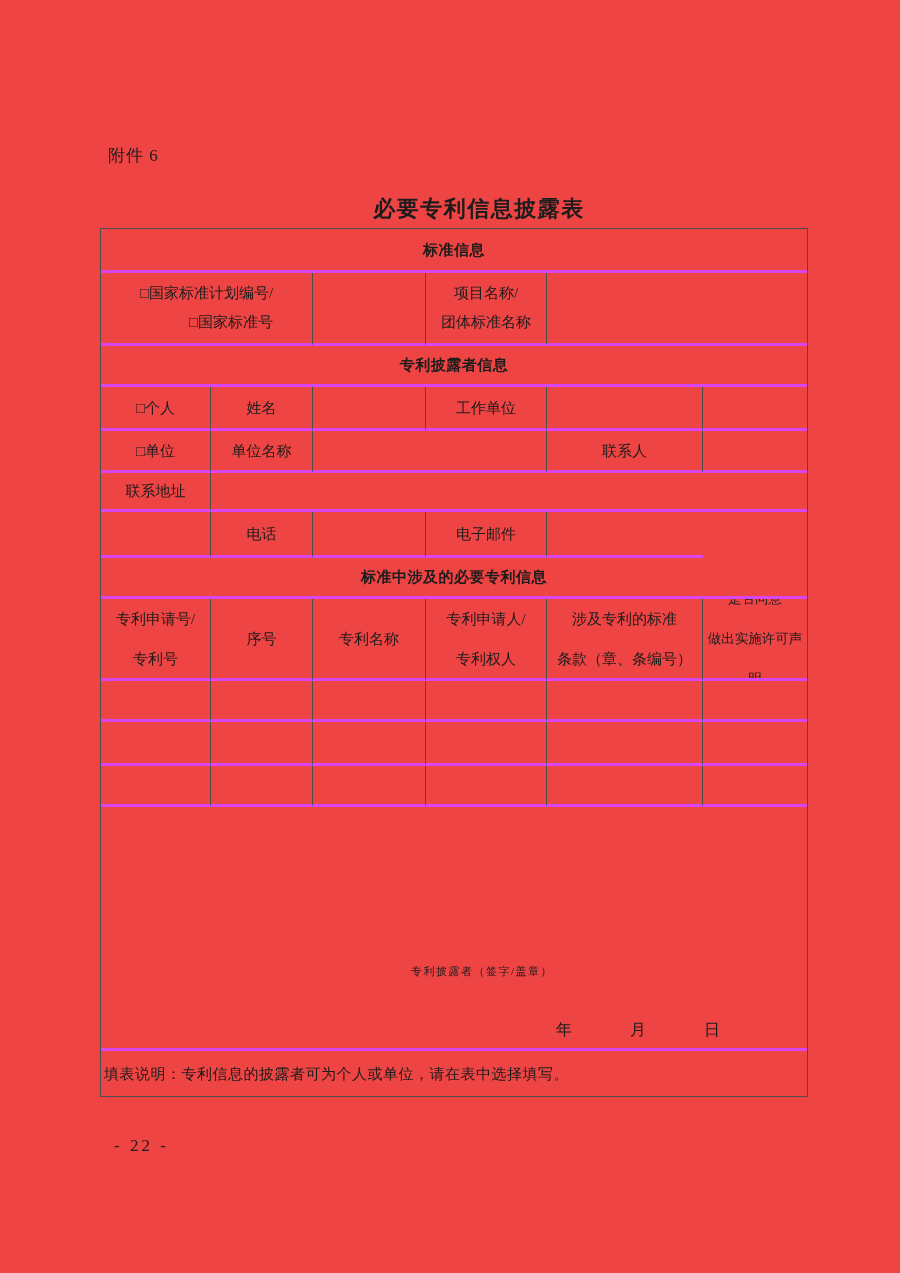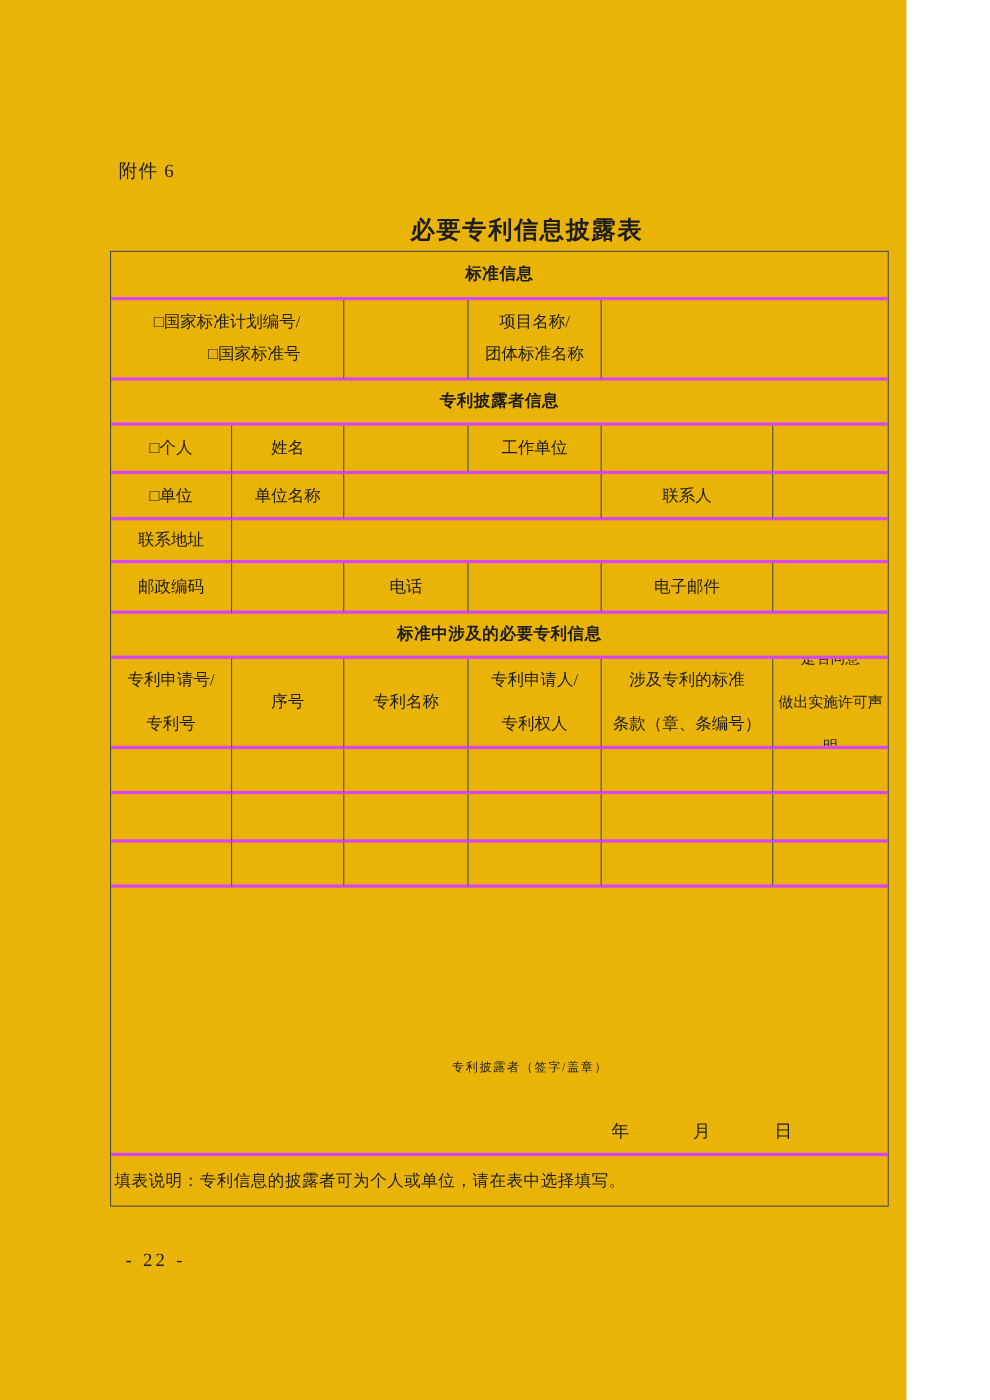--- a/index.html
+++ b/index.html
@@ -1,22 +1,22 @@
 <!DOCTYPE html>
 <html><head>
 <meta charset="utf-8">
 <style>
   * { box-sizing: border-box; margin: 0; padding: 0; }
   html, body { background: #ffffff; }
   body { font-family: "Liberation Serif", "DejaVu Serif", serif; color: #1c1c1c; }
   .page {
     position: relative;
-    width: 824px;
+    width: 900px;
     height: 1273px;
-    background: #eab308;
+    background: #ef4444;
     overflow: hidden;
   }
   .attachment {
     position: absolute;
     left: 108px;
     top: 144px;
     font-size: 17px;
     letter-spacing: 1px;
   }
   .doc-title {
@@ -122,21 +122,20 @@
 
     <div class="c">□单位</div>
     <div class="c">单位名称</div>
     <div class="c s2"></div>
     <div class="c">联系人</div>
     <div class="c er"></div>
 
     <div class="c">联系地址</div>
     <div class="c s5 er"></div>
 
-    <div class="c">邮政编码</div>
     <div class="c"></div>
     <div class="c">电话</div>
     <div class="c"></div>
     <div class="c">电子邮件</div>
     <div class="c er"></div>
 
     <div class="c s6 er sec">标准中涉及的必要专利信息</div>
 
     <div class="c ph">专利申请号/
 专利号</div>

